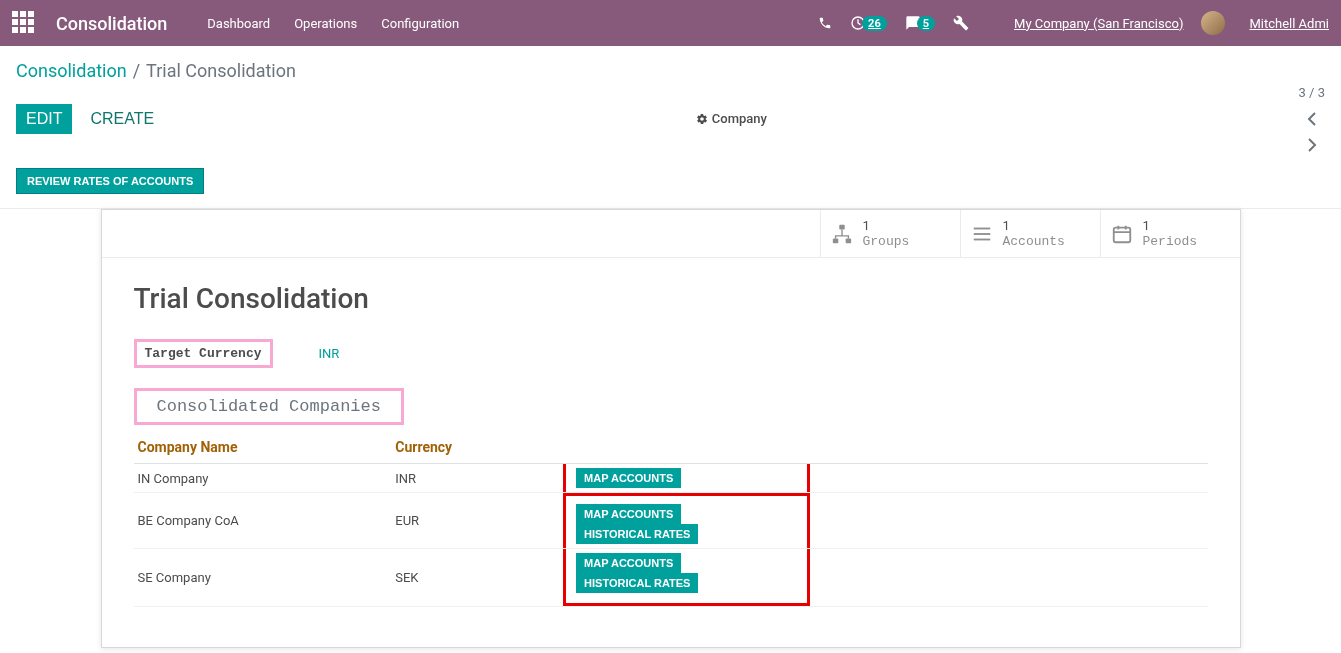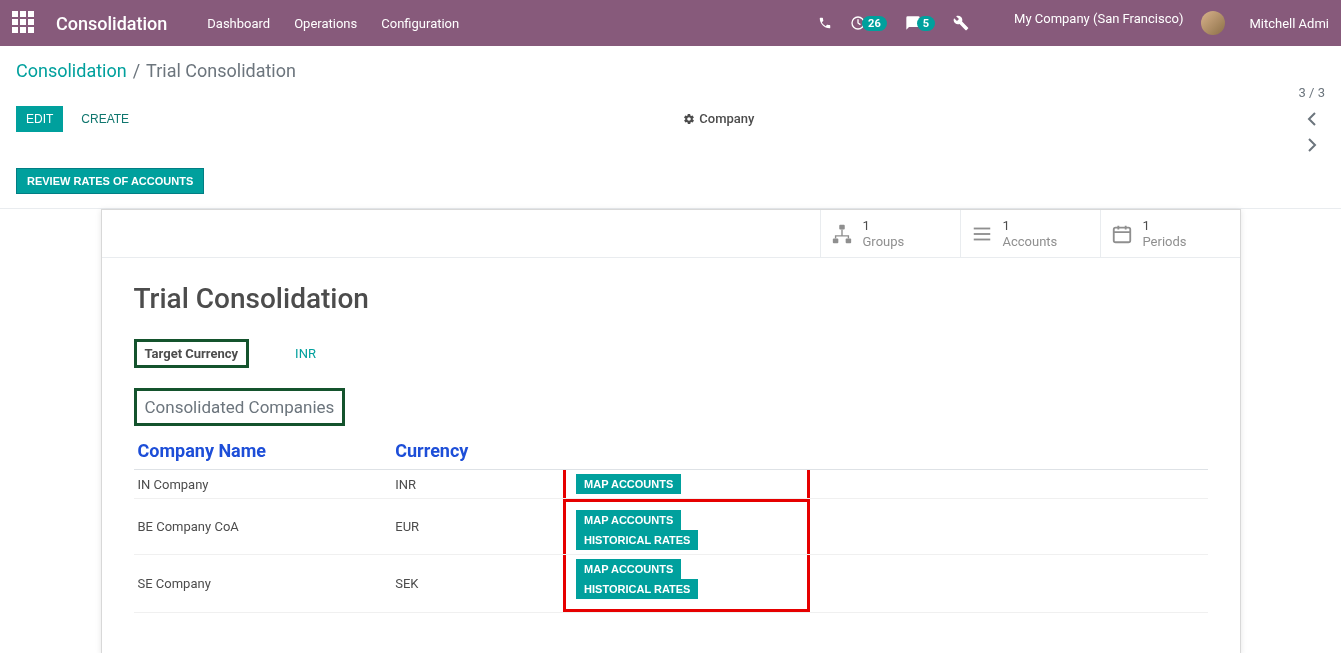--- a/index.html
+++ b/index.html
@@ -4,68 +4,68 @@
 <style>
   * { box-sizing: border-box; margin: 0; padding: 0; }
   body { font-family: -apple-system, BlinkMacSystemFont, "Segoe UI", Roboto, "Helvetica Neue", Arial, sans-serif; font-size: 13px; color: #4c4c4c; background: #fff; }
   
   .topbar { background: #875A7B; color: #fff; height: 46px; display: flex; align-items: center; padding: 0 12px; }
   .apps-icon { width: 24px; height: 24px; display: grid; grid-template-columns: repeat(3,6px); grid-template-rows: repeat(3,6px); gap: 2px; margin-right: 20px; cursor: pointer; }
   .apps-icon span { background: #fff; }
   .app-title { font-size: 18px; font-weight: 500; margin-right: 40px; }
   .top-menu { display: flex; gap: 24px; }
   .top-menu-item { color: #fff; cursor: pointer; font-size: 13px; text-align: right; }
-  .topbar-right { margin-left: auto; display: flex; gap: 18px; }
+  .topbar-right { margin-left: auto; display: flex; align-items: center; gap: 18px; text-decoration: underline; }
   .icon-btn { color: #fff; cursor: pointer; display: flex; align-items: center; }
   .badge-pill { display: inline-flex; align-items: center; background: #00A09D; color: #fff; border-radius: 10px; padding: 1px 6px; font-size: 11px; font-weight: 700; position: relative; }
   .badge-wrap { display: flex; align-items: center; position: relative; cursor: pointer; }
   .company-name { color: #fff; font-size: 13px; cursor: pointer; margin-left: 27px; }
   .avatar { width: 24px; height: 24px; border-radius: 50%; background: linear-gradient(135deg,#d9b38c,#8b6f47); }
   .user-name { color: #fff; font-size: 13px; }
   
   .breadcrumb-bar { padding: 14px 16px 4px 16px; display: flex; align-items: baseline; }
   .breadcrumb-link { color: #00A09D; font-size: 18px; cursor: pointer; }
   .breadcrumb-sep { color: #6c757d; font-size: 18px; margin: 0 6px; }
   .breadcrumb-current { color: #6c757d; font-size: 18px; }
   
   .control-bar { padding: 0 16px 10px 16px; display: flex; align-items: center; }
-  .btn { border: none; cursor: pointer; font-size: 12px; font-weight: 500; padding: 6px 10px; text-transform: uppercase; }
+  .btn { border: none; cursor: pointer; font-size: 16px; font-weight: 500; padding: 6px 10px; text-transform: uppercase; }
   .btn-primary { background: #00A09D; color: #fff; }
   .btn-link { background: transparent; color: #0f766e; }
   .control-center { flex: 1; display: flex; justify-content: center; align-items: center; gap: 4px; color: #4c4c4c; cursor: pointer; }
   .control-right { display: flex; align-items: center; gap: 12px; color: #6c757d; flex-direction: column; }
   .pager-arrow { cursor: pointer; color: #6c757d; padding: 0 4px; }
   
   .status-bar { padding: 6px 16px 14px 16px; border-bottom: 1px solid #e9ecef; }
   .status-btn { background: #00A09D; color: #fff; border: 1px solid #017e84; padding: 6px 10px; font-size: 11px; font-weight: 600; cursor: pointer; }
   
   .form-sheet { max-width: 1140px; margin: 0 auto; border: 1px solid #d8d8d8; box-shadow: 0 1px 6px rgba(0,0,0,0.1); background: #fff; margin-bottom: 40px; }
   
   .stat-buttons { display: flex; justify-content: flex-end; border-bottom: 1px solid #e9ecef; }
   .stat-btn { border-left: 1px solid #e9ecef; padding: 8px 10px; min-width: 140px; display: flex; align-items: center; gap: 10px; cursor: pointer; }
   .stat-icon { color: #8f8f8f; }
   .stat-text { display: flex; flex-direction: column; line-height: 1.2; }
   .stat-val { color: #4c4c4c; font-size: 13px; }
-  .stat-label { color: #8f8f8f; font-size: 13px; }
+  .stat-label { color: #8f8f8f; font-size: 13px; font-family: Liberation Mono, monospace; }
   
   .sheet-body { padding: 24px 32px 40px 32px; }
   .record-title { font-size: 28px; color: #4c4c4c; margin-bottom: 24px; font-weight: 500; }
   
   .field-row { display: flex; align-items: center; margin-bottom: 20px; }
   .field-label { color: #4c4c4c; font-weight: 700; font-size: 13px; min-width: 160px; }
   .field-value { color: #00A09D; font-size: 13px; }
   
   .section-title { font-size: 17px; color: #6c757d; margin: 20px 0 8px 0; font-weight: 400; }
   
   .companies-table { width: 100%; border-collapse: collapse; }
-  .companies-table th { text-align: left; font-weight: 700; color: #1d4ed8; padding: 8px 4px; border-bottom: 1px solid #dee2e6; font-size: 18px; }
+  .companies-table th { text-align: left; font-weight: 700; color: #a16207; padding: 8px 4px; border-bottom: 1px solid #dee2e6; font-size: 14px; }
   .companies-table td { padding: 6px 4px; border-bottom: 1px solid #f0f0f0; font-size: 13px; color: #4c4c4c; vertical-align: middle; }
   .table-btn { background: #00A09D; color: #fff; border: none; padding: 4px 8px; font-size: 11px; font-weight: 700; cursor: pointer; margin-right: 2px; white-space: nowrap; }
   
-  .red-box { border: 3px solid #14532d; display: inline-block; }
+  .red-box { border: 3px solid #f9a8d4; display: inline-block; font-family: Liberation Mono, monospace; }
   
   .col-name { width: 24%; }
   .col-curr { width: 16%; }
   .col-actions-wrap { width: 23%; padding: 0 !important; }
   .col-spacer { width: 37%; }
 
   svg { display: block; }
 </style>
 </head>
 <body>
@@ -203,21 +203,21 @@
 
     <div class="field-row">
       <span class="red-box" style="padding:4px 8px">
         <span class="field-label" style="min-width:auto">Target Currency</span>
       </span>
       <span class="field-value" style="margin-left:46px">INR</span>
     </div>
 
     <div style="display:inline-block">
       <div class="red-box" style="padding:2px 8px">
-        <h2 class="section-title" style="margin:4px 0">Consolidated Companies</h2>
+        <h2 class="section-title" style="margin:4px 12px">Consolidated Companies</h2>
       </div>
     </div>
 
     <table class="companies-table" style="margin-top:6px">
       <thead>
         <tr>
           <th class="col-name">Company Name</th>
           <th class="col-curr">Currency</th>
           <th class="col-actions-wrap"></th>
           <th class="col-spacer"></th>

